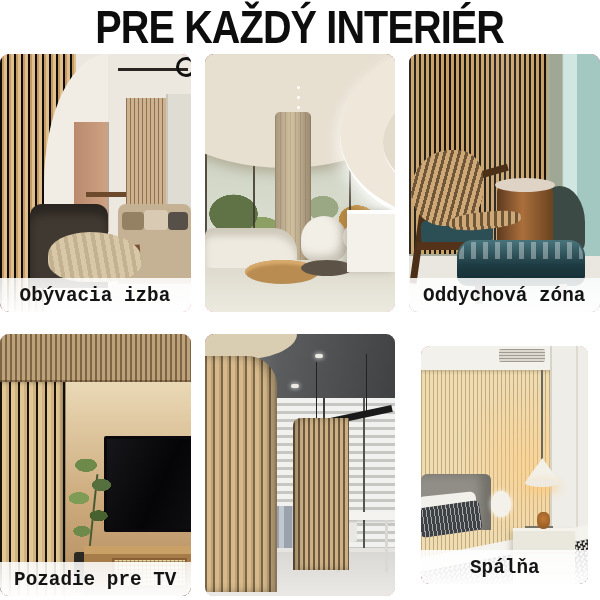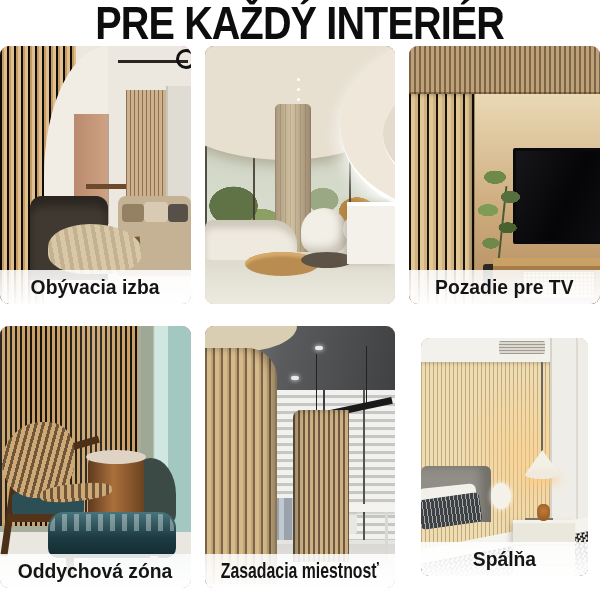--- a/index.html
+++ b/index.html
@@ -1,23 +1,23 @@
 <!DOCTYPE html>
 <html><head>
 <meta charset="utf-8">
 <style>
   html,body{margin:0;padding:0;background:#fff;}
   .page{position:relative;width:600px;height:600px;background:#ffffff;overflow:hidden;
         font-family:"Liberation Sans",sans-serif;}
-  .header{height:46px;display:flex;align-items:center;justify-content:center;}
+  .header{height:54px;display:flex;align-items:center;justify-content:center;}
   .title{font-size:46px;font-weight:700;color:#0d0d0d;letter-spacing:-1px;
          transform:scaleX(.86);white-space:nowrap;}
   .grid{display:grid;grid-template-columns:repeat(3,1fr);grid-template-rows:258px 262px;
         column-gap:14px;row-gap:22px;}
-  .tile{position:relative;border-radius:9px;overflow:hidden;background:#ec4899;}
+  .tile{position:relative;border-radius:9px;overflow:hidden;background:#ec4899;font-family:Liberation Mono, monospace;}
   .scene{position:absolute;inset:0;}
   .scene div{position:absolute;}
   .label{position:absolute;left:0;right:0;bottom:0;height:34px;z-index:20;
          background:linear-gradient(180deg,rgba(255,255,255,.86),rgba(255,255,255,.98));
          display:flex;align-items:center;justify-content:center;}
   .label span{font-size:21px;font-weight:700;color:#141414;transform:scaleX(.92);white-space:nowrap;}
   .tile:nth-child(5) .label span{font-size:22px;transform:scaleX(.72);}
 
   
   .s1{background:#ece7df;}
@@ -246,58 +246,58 @@
         <div class="s2-sofa"></div>
         <div class="s2-chair1"></div>
         <div class="s2-chair2"></div>
         <div class="s2-table1"></div>
         <div class="s2-table2"></div>
         <div class="s2-counter"></div>
       </div>
     </figure>
 
     <figure class="tile" style="margin:0">
-      <div class="scene s4">
-        <div class="s4-wall"></div>
-        <div class="s4-ribbed-top"></div>
-        <div class="s4-slats"></div>
-        <div class="s4-tv"></div>
-        <div class="s4-stem"></div>
-        <div class="s4-plant"></div>
-        <div class="s4-pot"></div>
-        <div class="s4-cabinet"></div>
-        <div class="s4-rattan"></div>
-        <div class="s4-floor-shadow"></div>
-      </div>
-      <figcaption class="label">
-        <span>Pozadie pre TV</span>
-      </figcaption>
-    </figure>
-
-    <figure class="tile" style="margin:0">
       <div class="scene s3">
         <div class="s3-slats"></div>
         <div class="s3-floor"></div>
         <div class="s3-rug"></div>
         <div class="s3-dark-panel"></div>
         <div class="s3-table"></div>
         <div class="s3-table-top"></div>
         <div class="s3-chair-back"></div>
         <div class="s3-chair-leg"></div>
         <div class="s3-cushion"></div>
         <div class="s3-seat-frame"></div>
         <div class="s3-fur"></div>
         <div class="s3-fur-tail"></div>
         <div class="s3-ottoman"></div>
         <div class="s3-ottoman-sheen"></div>
         <div class="s3-leg1"></div>
         <div class="s3-leg2"></div>
       </div>
       <figcaption class="label">
         <span>Oddychová zóna</span>
+      </figcaption>
+    </figure>
+
+    <figure class="tile" style="margin:0">
+      <div class="scene s4">
+        <div class="s4-wall"></div>
+        <div class="s4-ribbed-top"></div>
+        <div class="s4-slats"></div>
+        <div class="s4-tv"></div>
+        <div class="s4-stem"></div>
+        <div class="s4-plant"></div>
+        <div class="s4-pot"></div>
+        <div class="s4-cabinet"></div>
+        <div class="s4-rattan"></div>
+        <div class="s4-floor-shadow"></div>
+      </div>
+      <figcaption class="label">
+        <span>Pozadie pre TV</span>
       </figcaption>
     </figure>
 
     <figure class="tile" style="margin:0">
       <div class="scene s5">
         <div class="s5-ceiling"></div>
         <div class="s5-ceiling-beige"></div>
         <div class="s5-light1"></div>
         <div class="s5-light2"></div>
         <div class="s5-blinds"></div>
@@ -310,23 +310,20 @@
         <div class="s5-floor"></div>
         <div class="s5-chair1"></div>
         <div class="s5-chair2"></div>
         <div class="s5-chair3"></div>
         <div class="s5-desk"></div>
         <div class="s5-desk-leg1"></div>
         <div class="s5-desk-leg2"></div>
         <div class="s5-slat-panel2"></div>
         <div class="s5-slat-column"></div>
       </div>
-      <figcaption class="label">
-        <span>Zasadacia miestnosť</span>
-      </figcaption>
     </figure>
 
     <figure class="tile" style="margin:12px">
       <div class="scene s6">
         <div class="s6-glow"></div>
         <div class="s6-ceiling"></div>
         <div class="s6-vent"></div>
         <div class="s6-wardrobe"></div>
         <div class="s6-wardrobe-edge"></div>
         <div class="s6-cord"></div>

